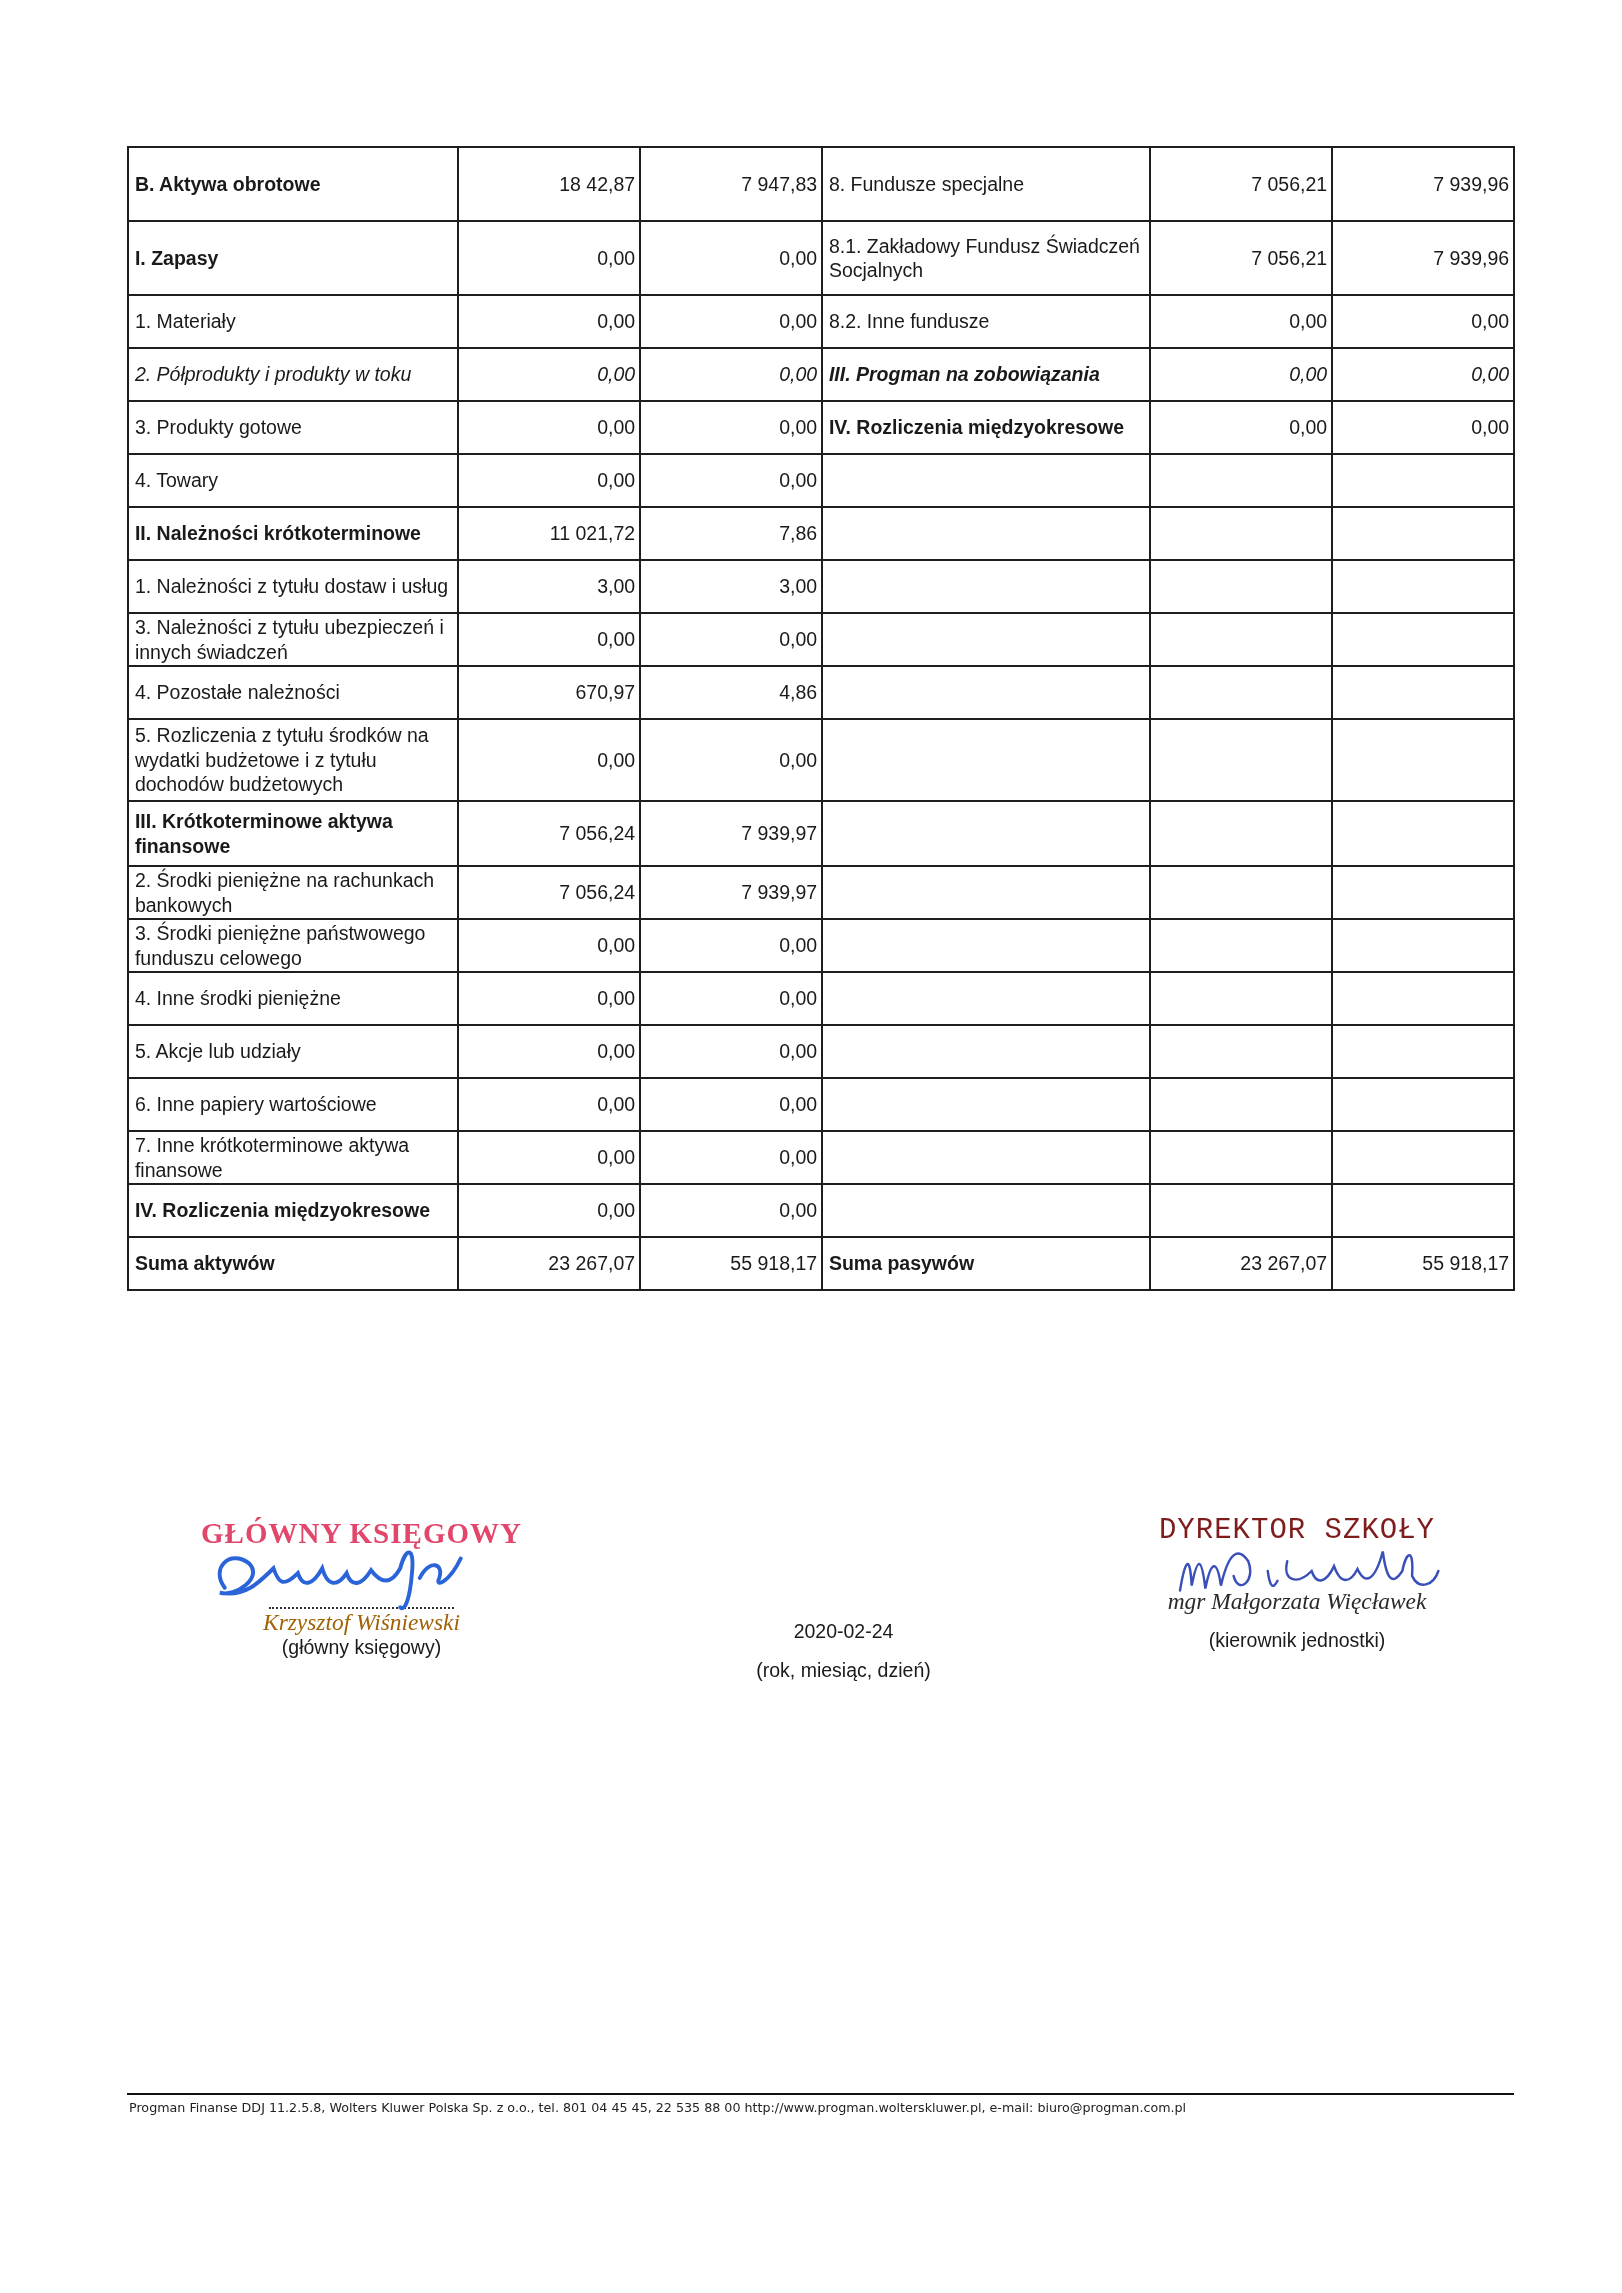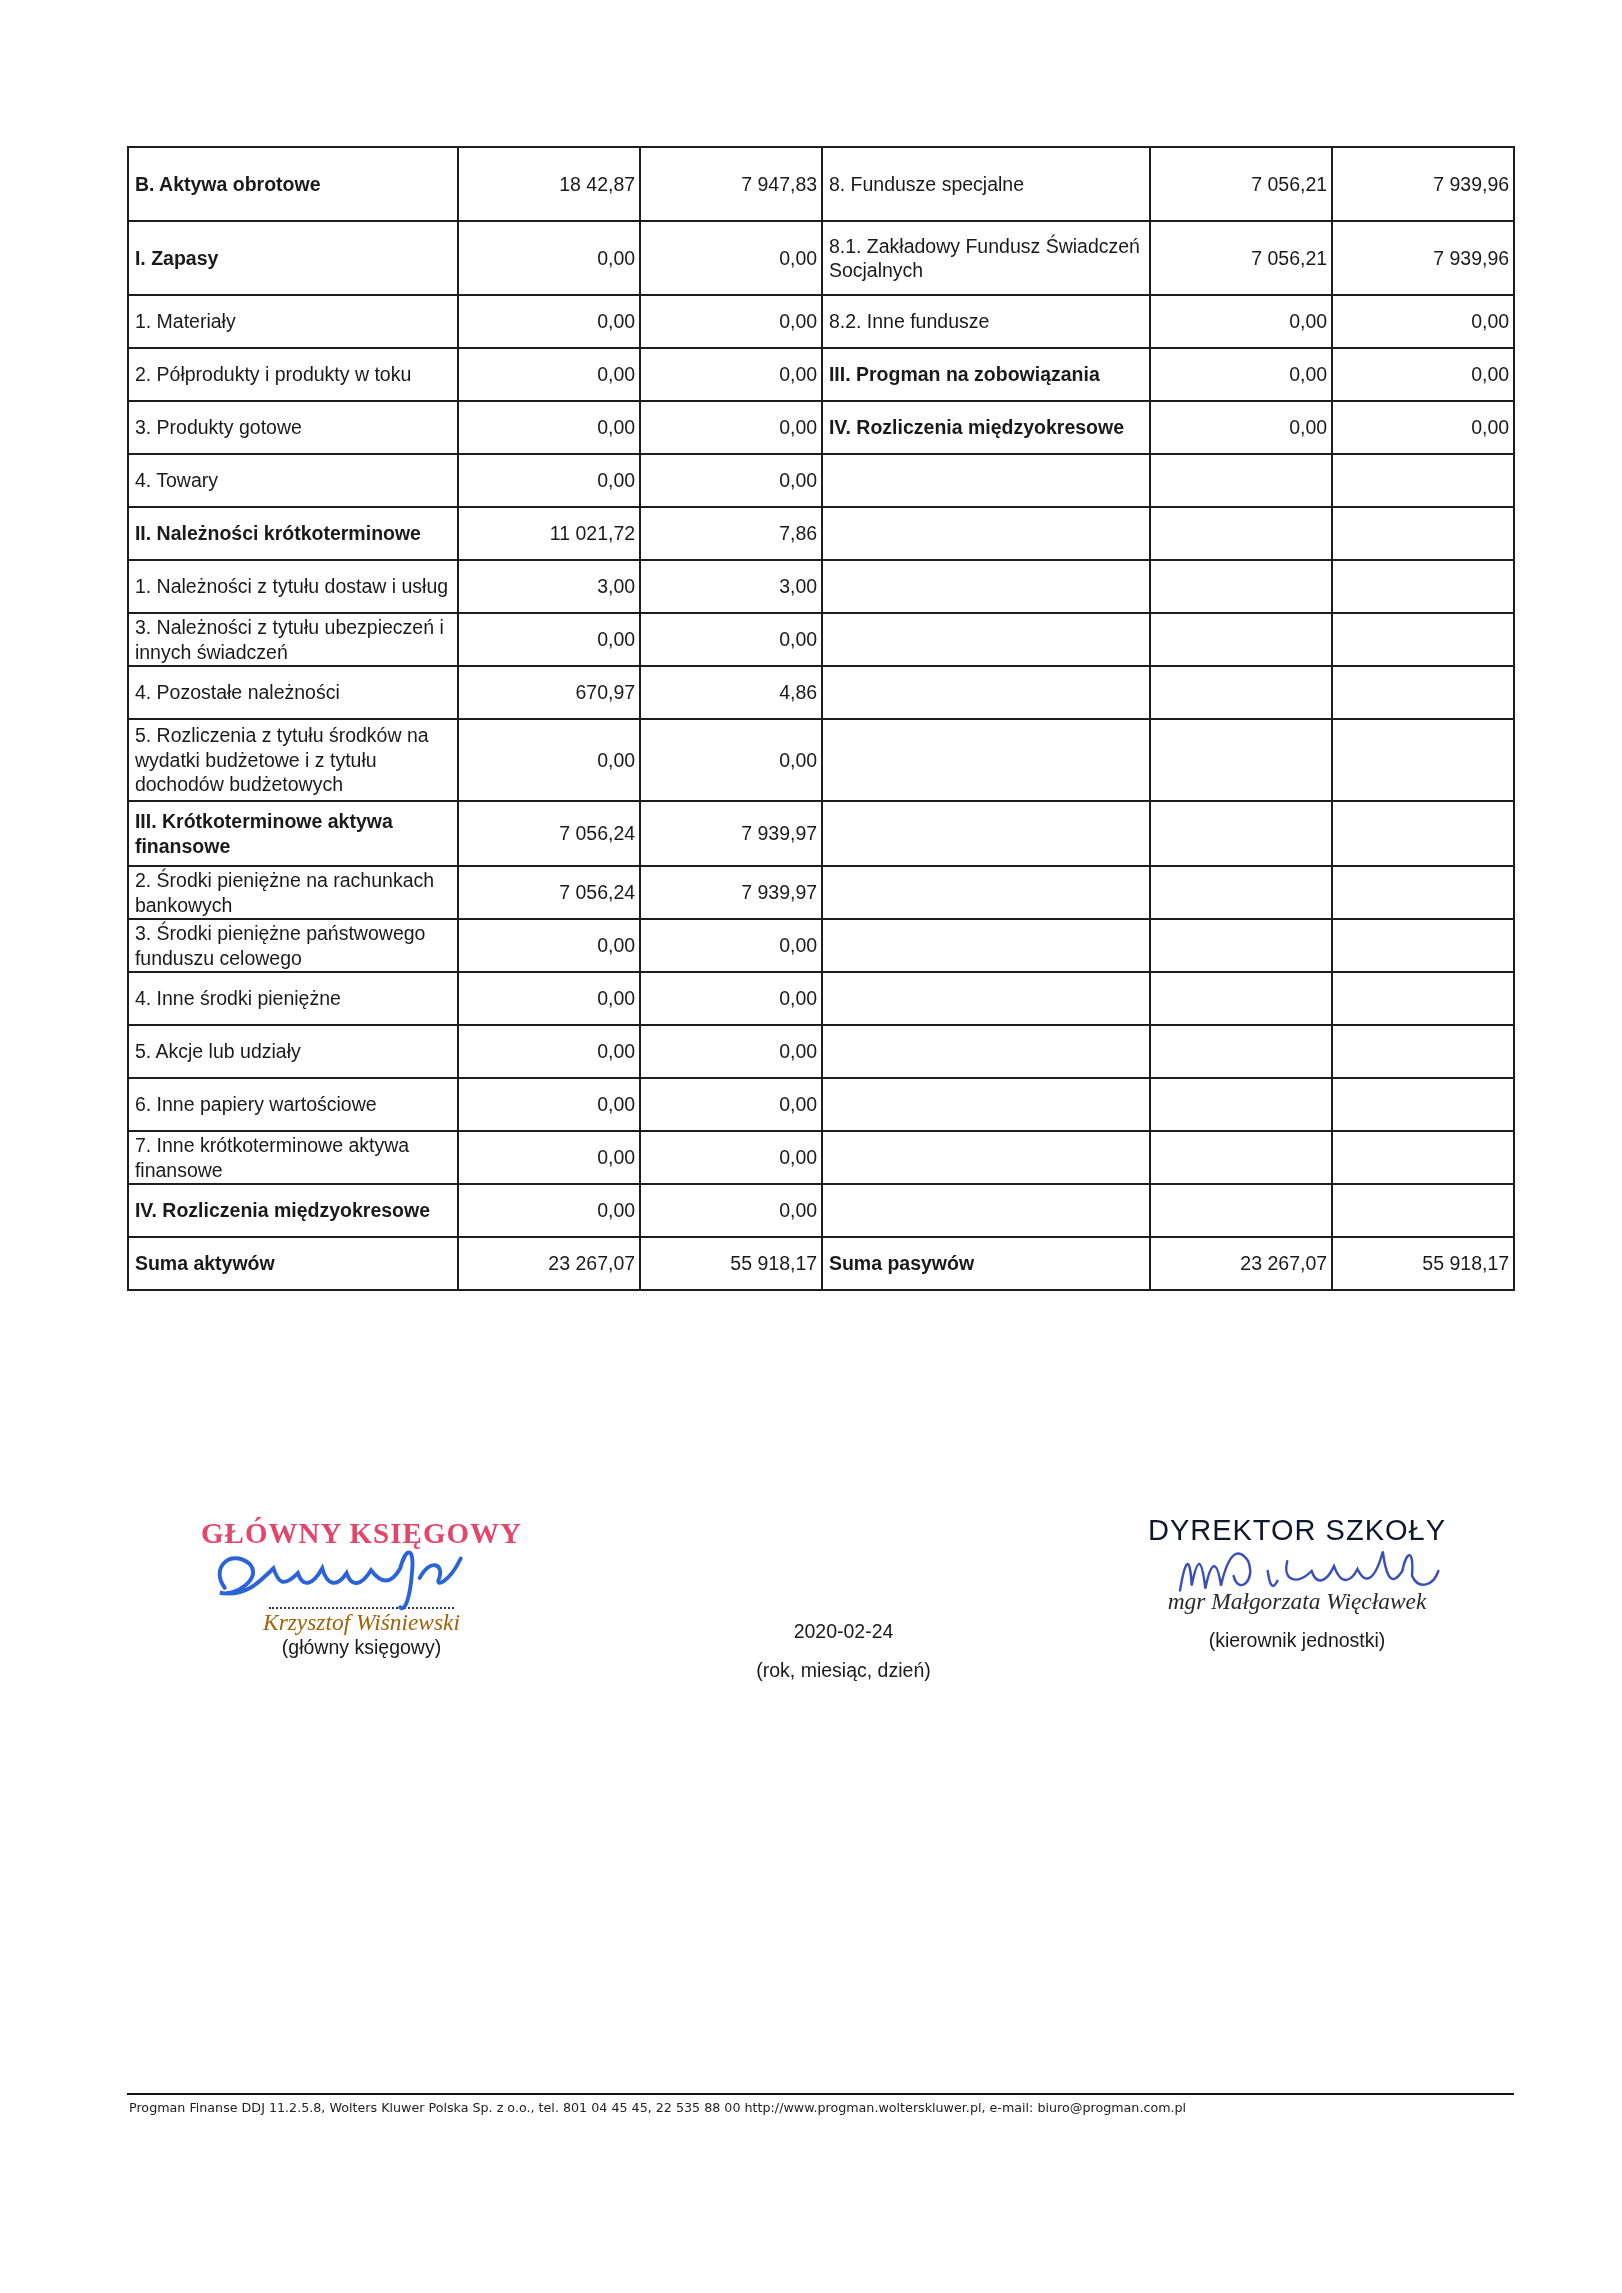--- a/index.html
+++ b/index.html
@@ -17,21 +17,21 @@
   .sheet col.c3 { width: 182px; }
   .sheet col.c4 { width: 328px; }
   .sheet col.c5 { width: 182px; }
   .sheet col.c6 { width: 182px; }
 
   .sig { position: absolute; text-align: center; }
   .stamp-red { color: #e2476b; font-family: "Liberation Serif", serif; font-weight: bold;
                font-size: 29px; letter-spacing: 1px; }
   .name-red { color: #a16207; font-family: "Liberation Serif", serif; font-style: italic;
               font-size: 23.4px; }
-  .stamp-dark { color: #0f172a; font-family: Liberation Sans, sans-serif; font-size: 29px;
+  .stamp-dark { color: #7f1d1d; font-family: Liberation Mono, monospace; font-size: 29px;
                 letter-spacing: 1px; }
   .name-dark { color: #2a2a2a; font-family: "Liberation Serif", serif; font-style: italic;
                font-size: 23.4px; }
   .caption { font-size: 19.5px; color: #1a1a1a; }
   .dots { border-top: 2px dotted #333; width: 185px; margin: 0 auto; height: 0; }
   .scribble { position: absolute; }
 
   .footer-rule { position: absolute; left: 127px; top: 2093px; width: 1387px; height: 0;
                  border-top: 2.9px solid #111; }
   .footer-text { position: absolute; left: 129px; top: 2100px; font-family: "DejaVu Sans", sans-serif;
@@ -67,21 +67,21 @@
         <td class="num">7 939,96</td>
       </tr>
       <tr style="height: 53px;">
         <td class="lab">1. Materiały</td>
         <td class="num">0,00</td>
         <td class="num">0,00</td>
         <td class="lab">8.2. Inne fundusze</td>
         <td class="num">0,00</td>
         <td class="num">0,00</td>
       </tr>
-      <tr style="height: 53px;">
+      <tr style="height: 53px; font-style: italic;">
         <td class="lab">2. Półprodukty i produkty w toku</td>
         <td class="num">0,00</td>
         <td class="num">0,00</td>
         <td class="lab b">III. Progman na zobowiązania</td>
         <td class="num">0,00</td>
         <td class="num">0,00</td>
       </tr>
       <tr style="height: 53px;">
         <td class="lab">3. Produkty gotowe</td>
         <td class="num">0,00</td>

